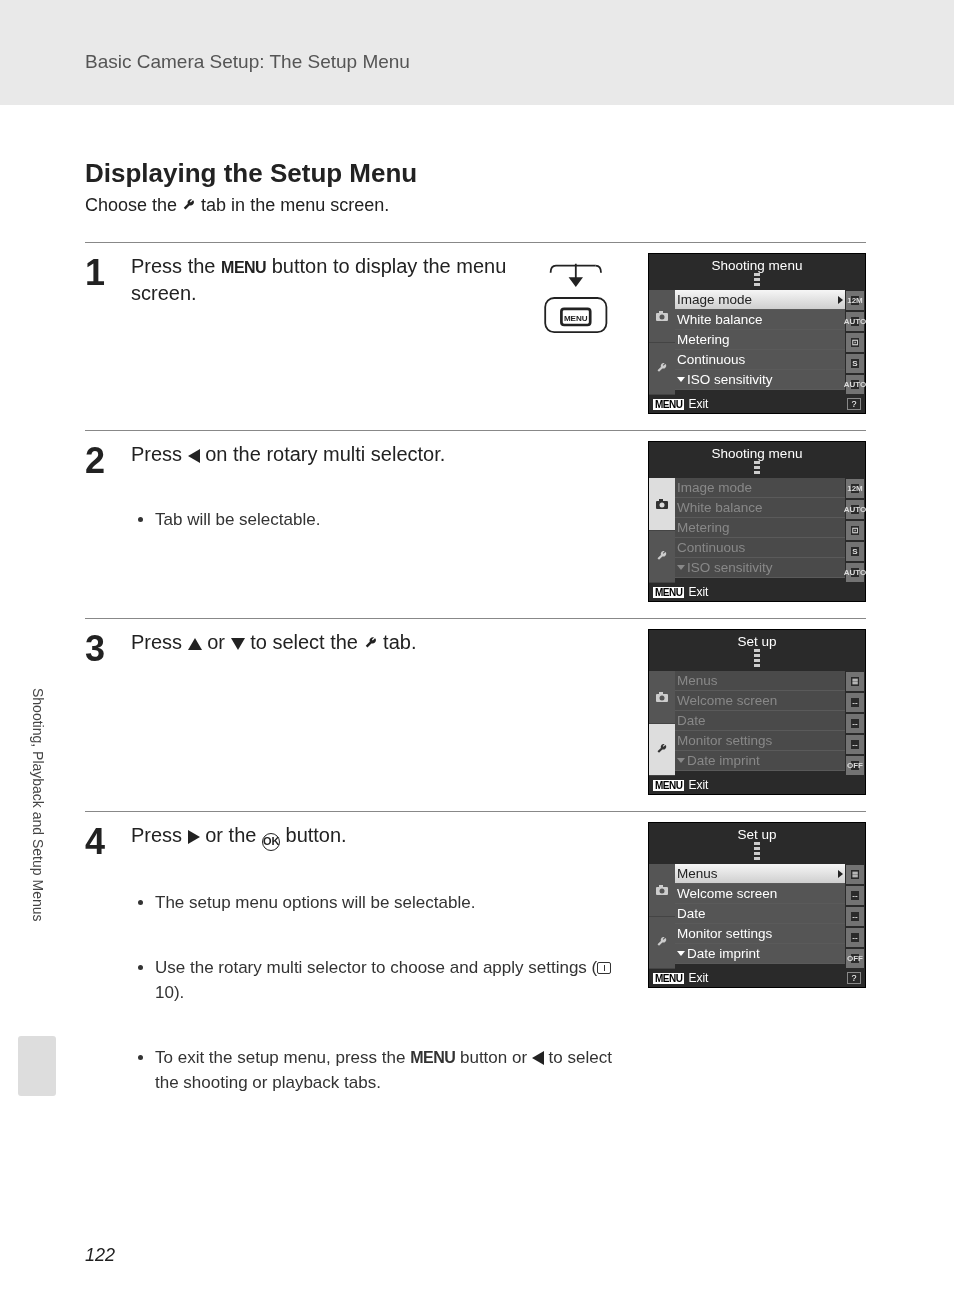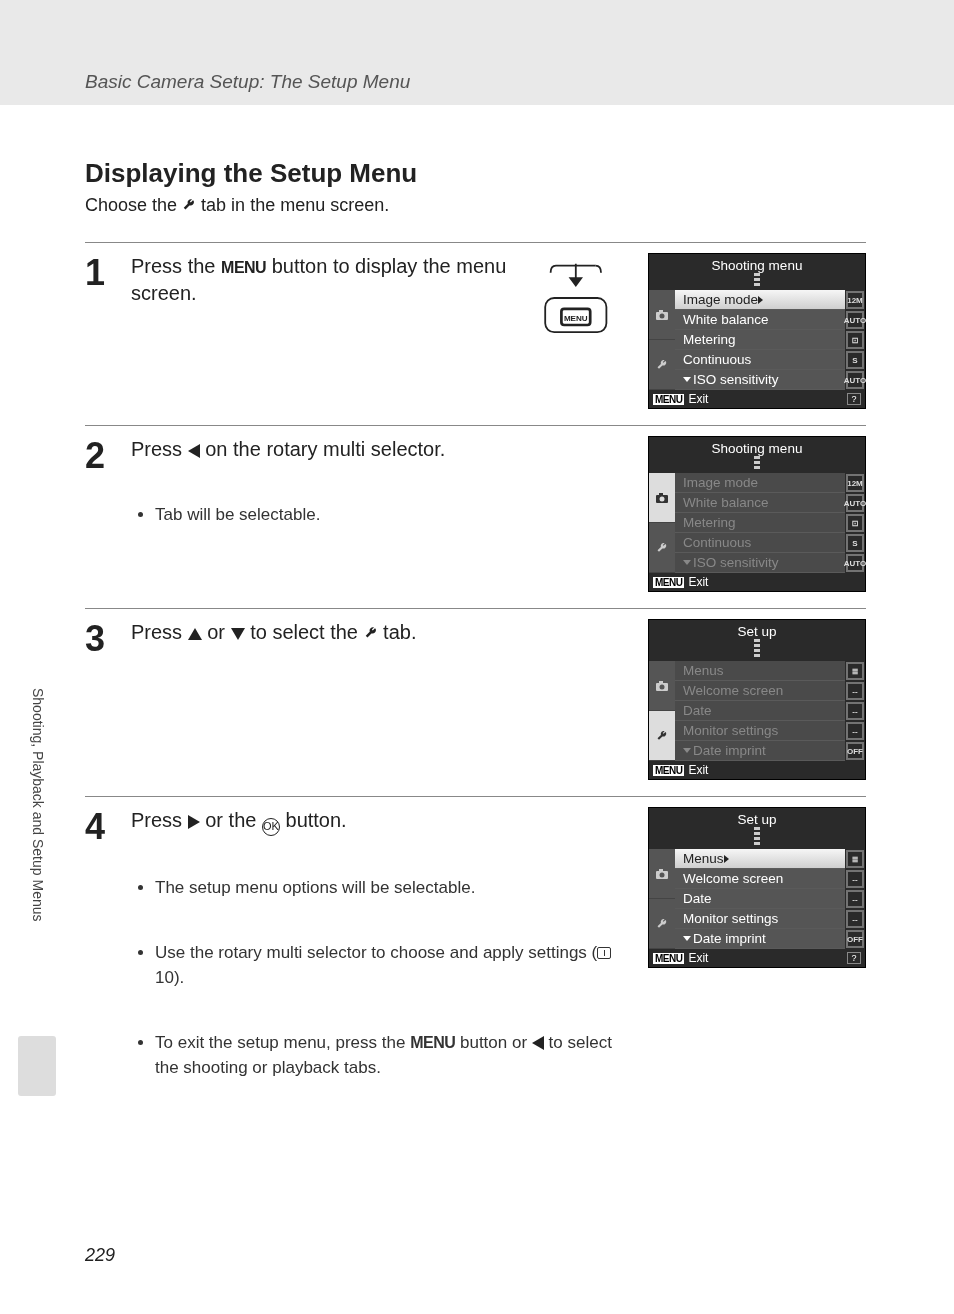--- a/index.html
+++ b/index.html
@@ -12,24 +12,23 @@
     color: #222;
   }
   .header-band {
     background: #e9e9e9;
     height: 105px;
     padding: 0 0 0 85px;
     display: flex;
     align-items: flex-end;
   }
   .header-band span {
-    padding-bottom: 12px;
+    padding-bottom: 32px;
     font-size: 19px;
     color: #555;
-    font-style: italic;
   }
   .content {
     padding: 25px 88px 0 85px;
   }
   h1 {
     font-size: 26px;
     font-weight: bold;
     margin-bottom: 6px;
     margin-top: 28px;
   }
@@ -76,21 +75,21 @@
   
   .menu-label {
     font-family: Arial, sans-serif;
     font-weight: 900;
     letter-spacing: -0.5px;
     font-size: 16px;
   }
   svg.inline-icon { width: 14px; height: 14px; vertical-align: -1px; }
   .ok-badge {
     display:inline-block; border:1.5px solid #222; border-radius:50%;
-    width:18px;height:18px; font-size:11px; font-weight:normal; text-align:center;
+    width:18px;height:18px; font-size:11px; font-weight:bold; text-align:center;
     line-height:15px; vertical-align:-3px;
   }
   .page-ref {
     display:inline-block; border:1px solid #333; border-radius:2px; width:14px; height:12px;
     position:relative; vertical-align:-1px; margin-right:2px;
   }
   .page-ref::after{content:""; position:absolute; left:6px; top:2px; bottom:2px; width:1px; background:#333;}
   
   .lcd {
     width: 218px;
@@ -111,34 +110,34 @@
     background: #555;
     display:flex; flex-direction:column;
   }
   .lcd-tab {
     flex:1; display:flex; align-items:center; justify-content:center;
     border-bottom:1px solid #444; color:#ccc; font-size:12px;
   }
   .lcd-tab.sel { background:#ddd; color:#222; }
   .lcd-list { flex:1; }
   .lcd-item {
-    padding: 2px 8px;
+    padding: 2px 2px;
     border-bottom: 1px solid #5a5a5a;
     background:#555;
-    display:flex; align-items:center;
+    display:flex; justify-content:space-between; align-items:center;
   }
   .lcd-item.dim { color:#888; background:#4a4a4a; }
   .lcd-item.hl { background: linear-gradient(#f6f6f6,#cfcfcf); color:#222; }
   .lcd-badges {
     width:20px; display:flex; flex-direction:column;
     background:#2a2a2a;
   }
   .lcd-badges > div{
     flex:1; display:flex; align-items:center; justify-content:center;
-    border:2px solid #737373; margin:1px; font-size:8px; font-weight:bold; color:#ddd;
+    border:5px solid #737373; margin:1px; font-size:8px; font-weight:bold; color:#ddd;
   }
   .lcd-footer {
     font-size: 12px; padding: 2px 4px; background:#2a2a2a;
     display:flex; align-items:center; gap:4px;
   }
   .lcd-footer .mbox{
     background:#fff; color:#000; font-weight:900; font-size:10px; padding:0 2px; letter-spacing:-0.5px;
   }
   .lcd-footer-right{margin-left:auto; border:1px solid #888; width:14px; height:12px; font-size:9px;
     display:flex;align-items:center;justify-content:center;}
@@ -484,13 +483,13 @@
             <span class="lcd-footer-right">?</span>
           </div>
       </div>
     </div>
   </div>
 
 </div>
 
 <div class="side-tab">Shooting, Playback and Setup Menus</div>
 <div class="side-block"></div>
-<div class="page-num">229</div>
+<div class="page-num">122</div>
 
 </body></html>

